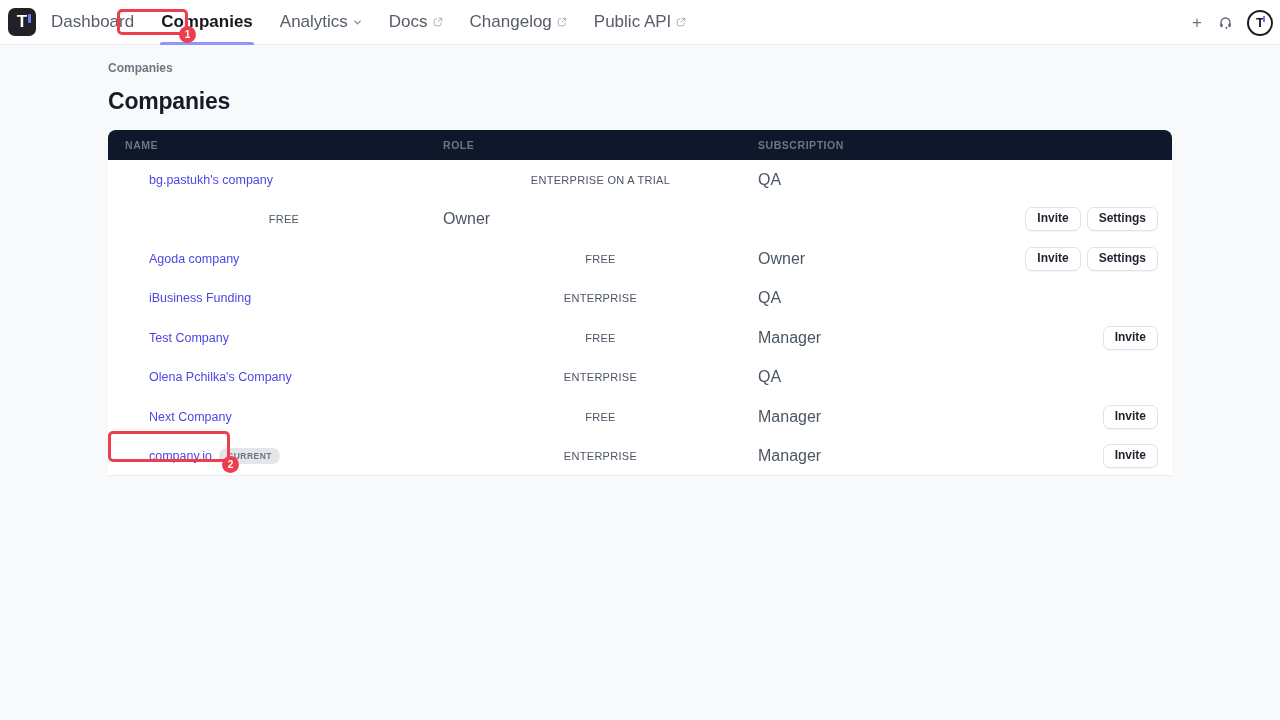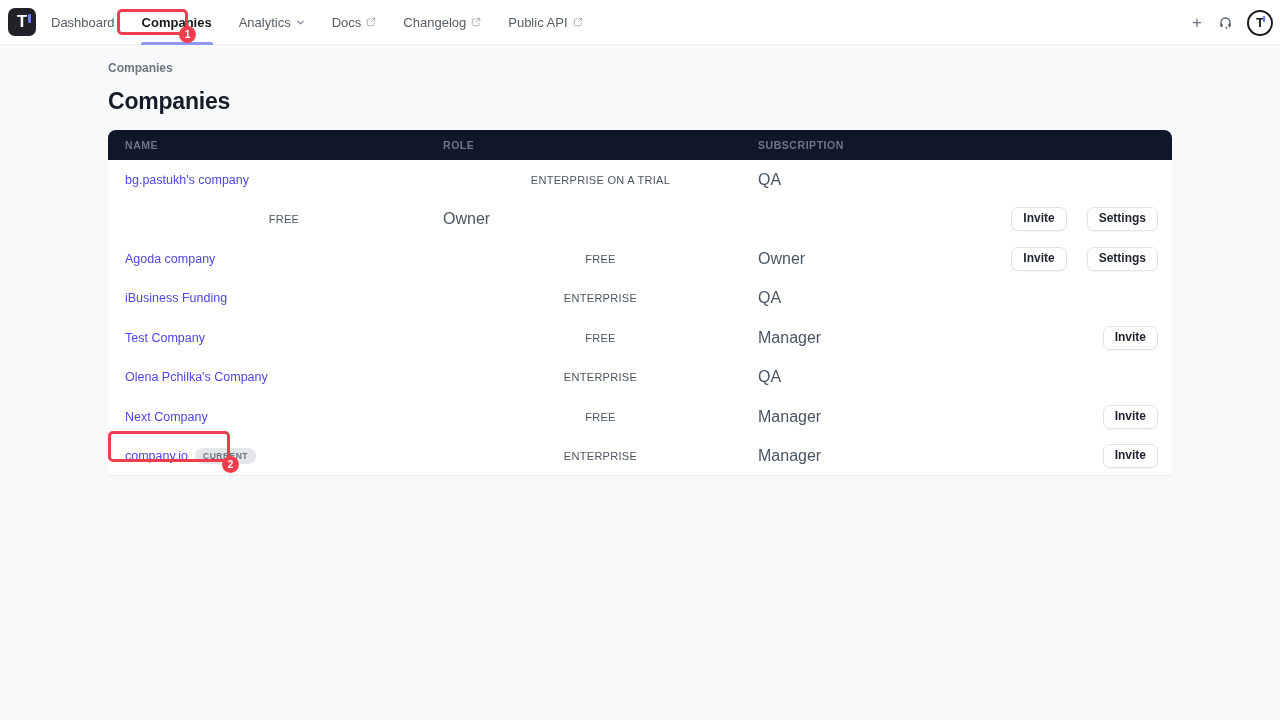--- a/index.html
+++ b/index.html
@@ -19,21 +19,21 @@
     width:28px; height:28px; border-radius:7px; background:#212227;
     display:flex; align-items:center; justify-content:center;
     position:relative; flex:0 0 auto; cursor:pointer;
   }
   .logo .t { color:#fff; font-weight:bold; font-size:17px; line-height:1; margin-top:-1px; }
   .logo .tick { position:absolute; width:3px; height:9px; background:#6d7bf6; top:6px; right:5px; border-radius:1px; }
 
   .nav-items { display:flex; align-items:center; height:45px; margin-left:14px; }
   .nav-item {
     display:flex; align-items:center; gap:5px; height:45px; padding:16px 1px;
-    margin-right:25px; font-size:13px; color:#565d68; font-weight:500;
+    margin-right:25px; font-size:17px; color:#565d68; font-weight:500;
     cursor:pointer; position:relative; white-space:nowrap;
   }
   .nav-item.active { color:#16181d; font-weight:600; }
   .nav-item.active .underline {
     position:absolute; left:0; right:0; bottom:0; height:3px;
     background:#8f97f8; border-radius:2px 2px 0 0;
   }
   .nav-item svg { display:block; }
 
   .topbar-right {
@@ -61,29 +61,29 @@
     display:grid; grid-template-columns:318px 315px 1fr auto;
     align-items:center; padding:0 14px 0 17px; background:#ffffff; height:39.5px;
   }
   .thead {
     height:30px; background:#0f172a; border-radius:8px 8px 0 0;
   }
   .thead .th {
     font-size:10.5px; font-weight:600; color:#6f7680; letter-spacing:0.55px;
   }
   .trow.last { border-bottom:1px solid #ececf0; }
-  .cell-name { display:flex; align-items:center; gap:7px; }
+  .cell-name { display:flex; align-items:center; gap:7px;margin-left:24px; }
   .company-link { font-size:12.5px; color:#4f46e5; font-weight:500; text-decoration:none; cursor:pointer; }
   .current-badge {
     background:#e5e6ea; color:#6b7280; font-size:8.5px; font-weight:700;
     letter-spacing:0.5px; padding:4px 8px; border-radius:999px; line-height:1;
   }
   .cell-sub { font-size:11px; color:#4b5563; letter-spacing:0.3px;text-align:center; }
   .cell-role { font-size:16px; color:#4b5563; }
-  .cell-actions { display:flex; gap:20px; justify-self:end; }
+  .cell-actions { display:flex; gap:6px; justify-self:end; }
   .btn {
     background:#fff; border:1px solid #dfe2e6; border-radius:7px;
     font-size:12px; font-weight:600; color:#1f2430; padding:4px 11px;
     cursor:pointer; box-shadow:0 1px 1px rgba(20,25,40,0.04);
     font-family:"Liberation Sans", sans-serif; line-height:1.15;
   }
 
   
   .ann-rect { position:absolute; border:3px solid #ee3e4e; border-radius:5px; z-index:50; pointer-events:none; }
   .ann-badge {

